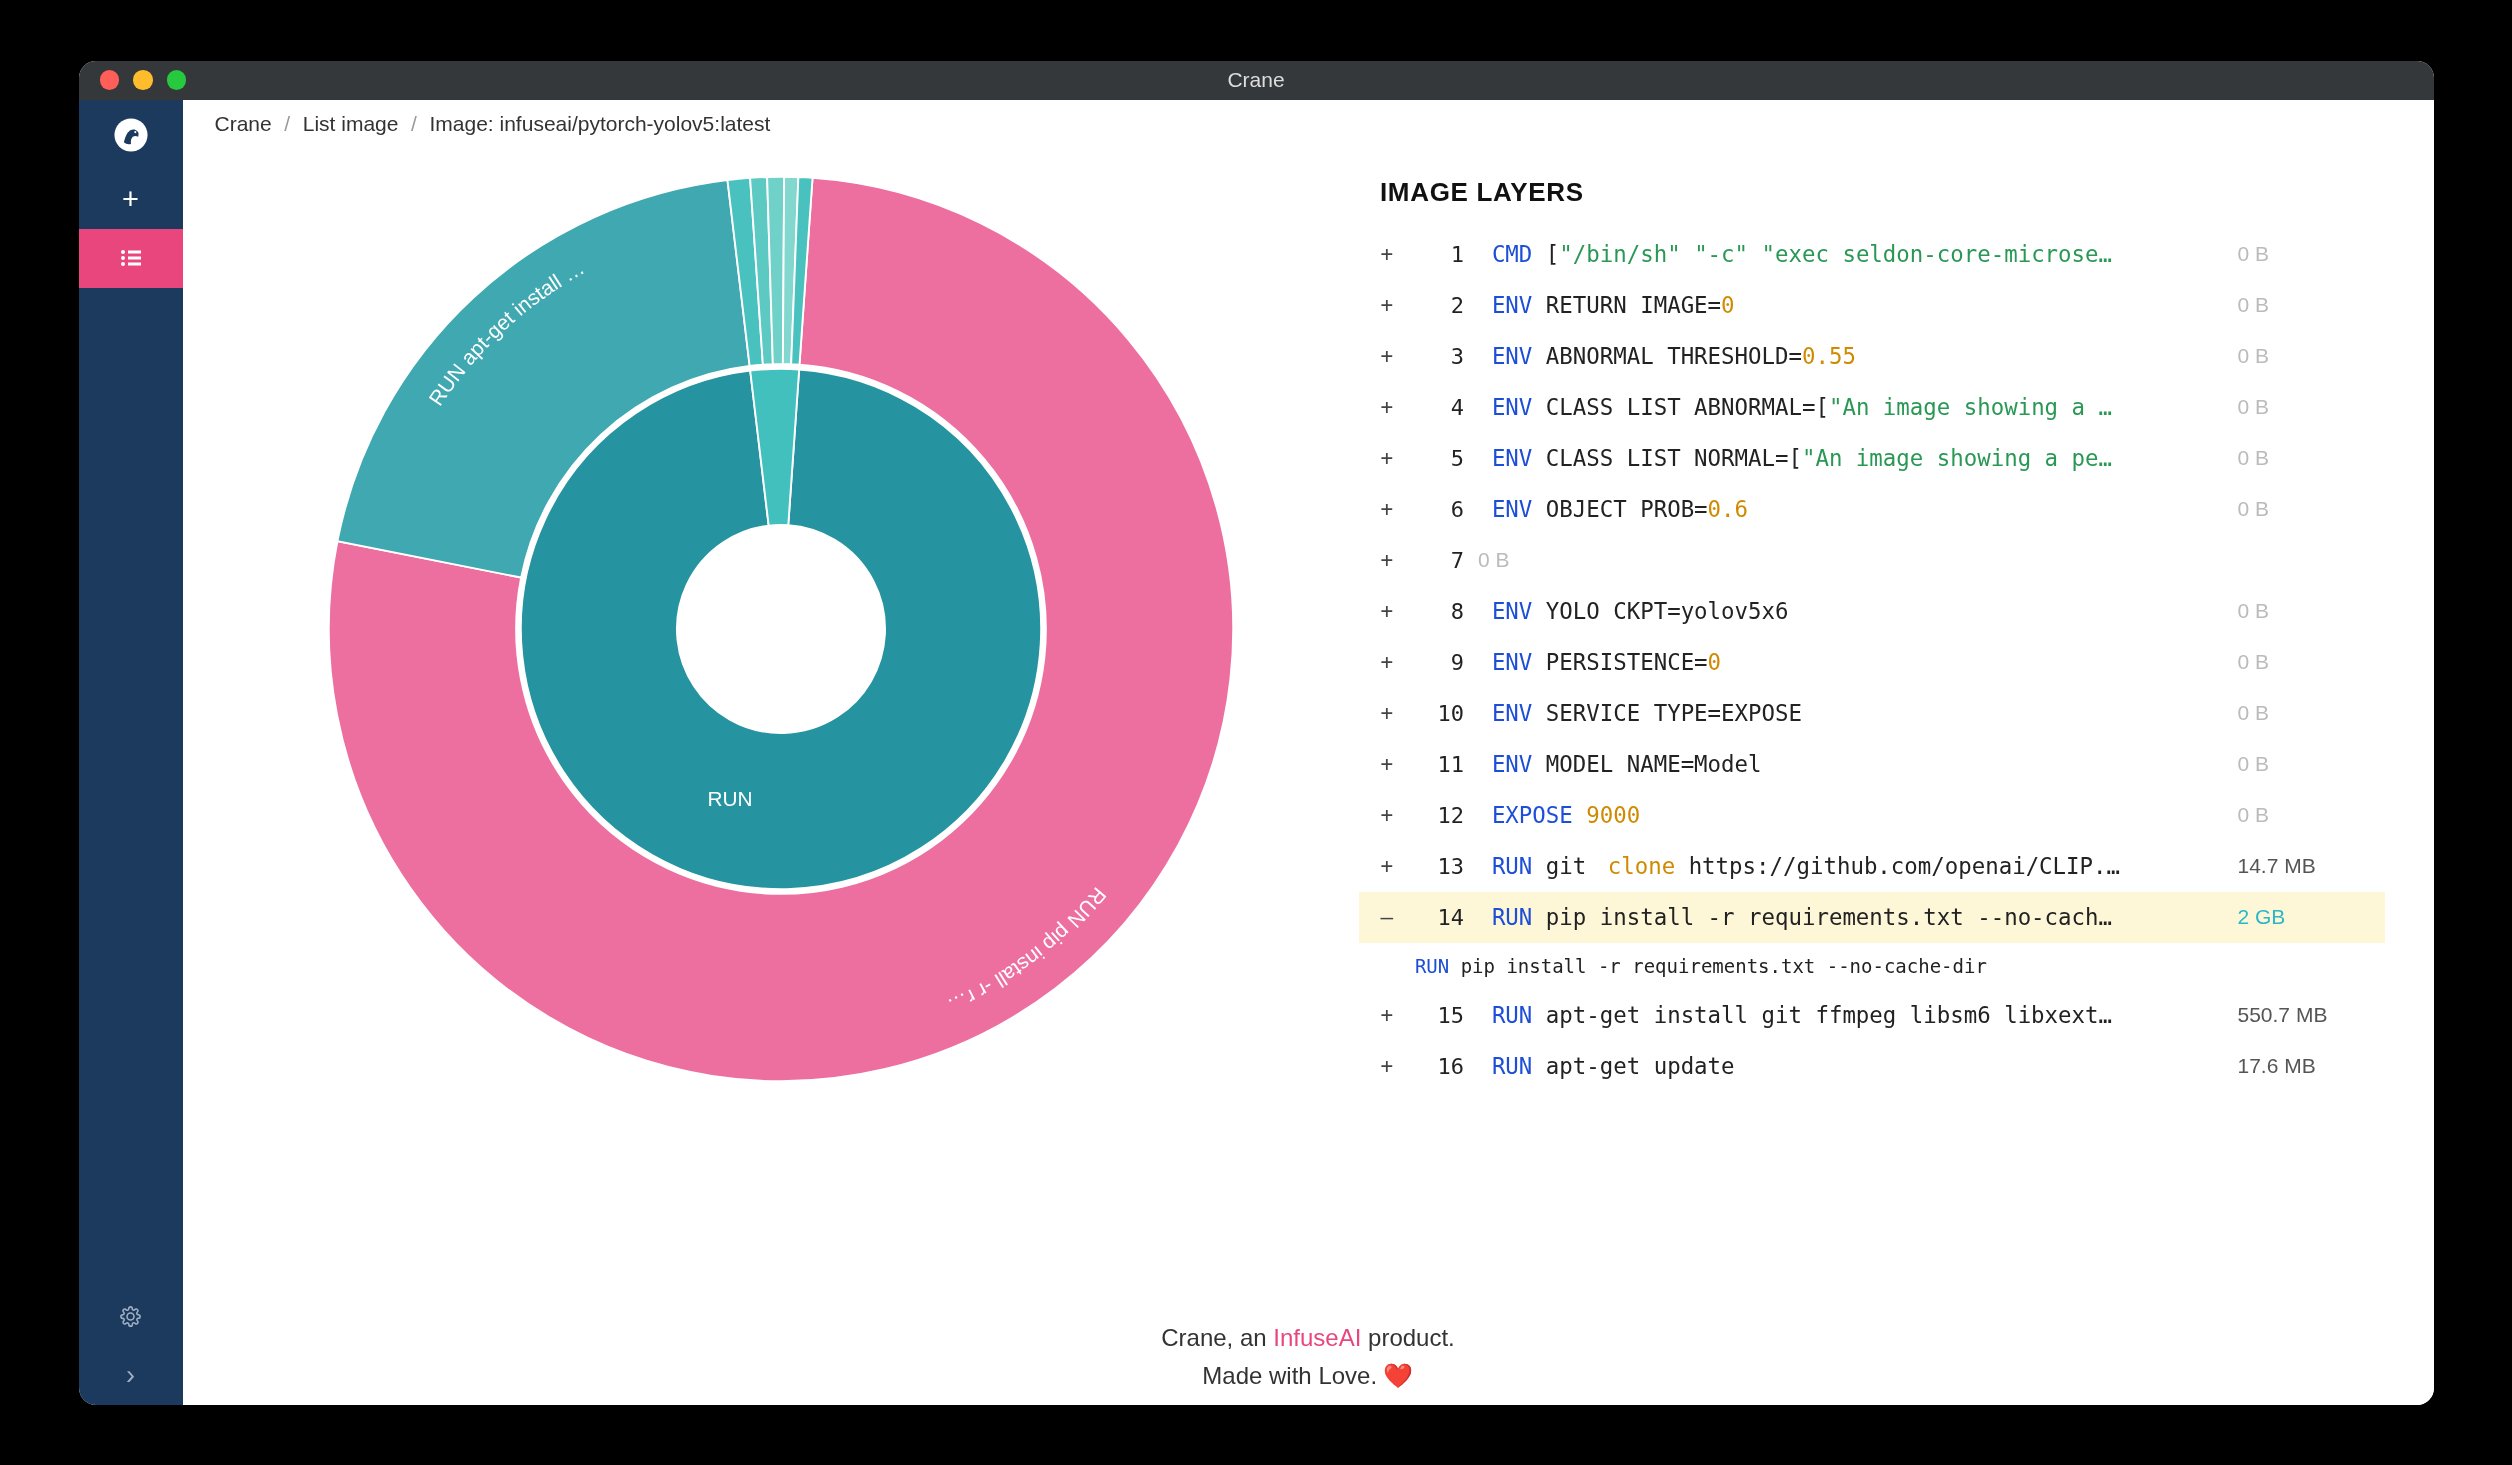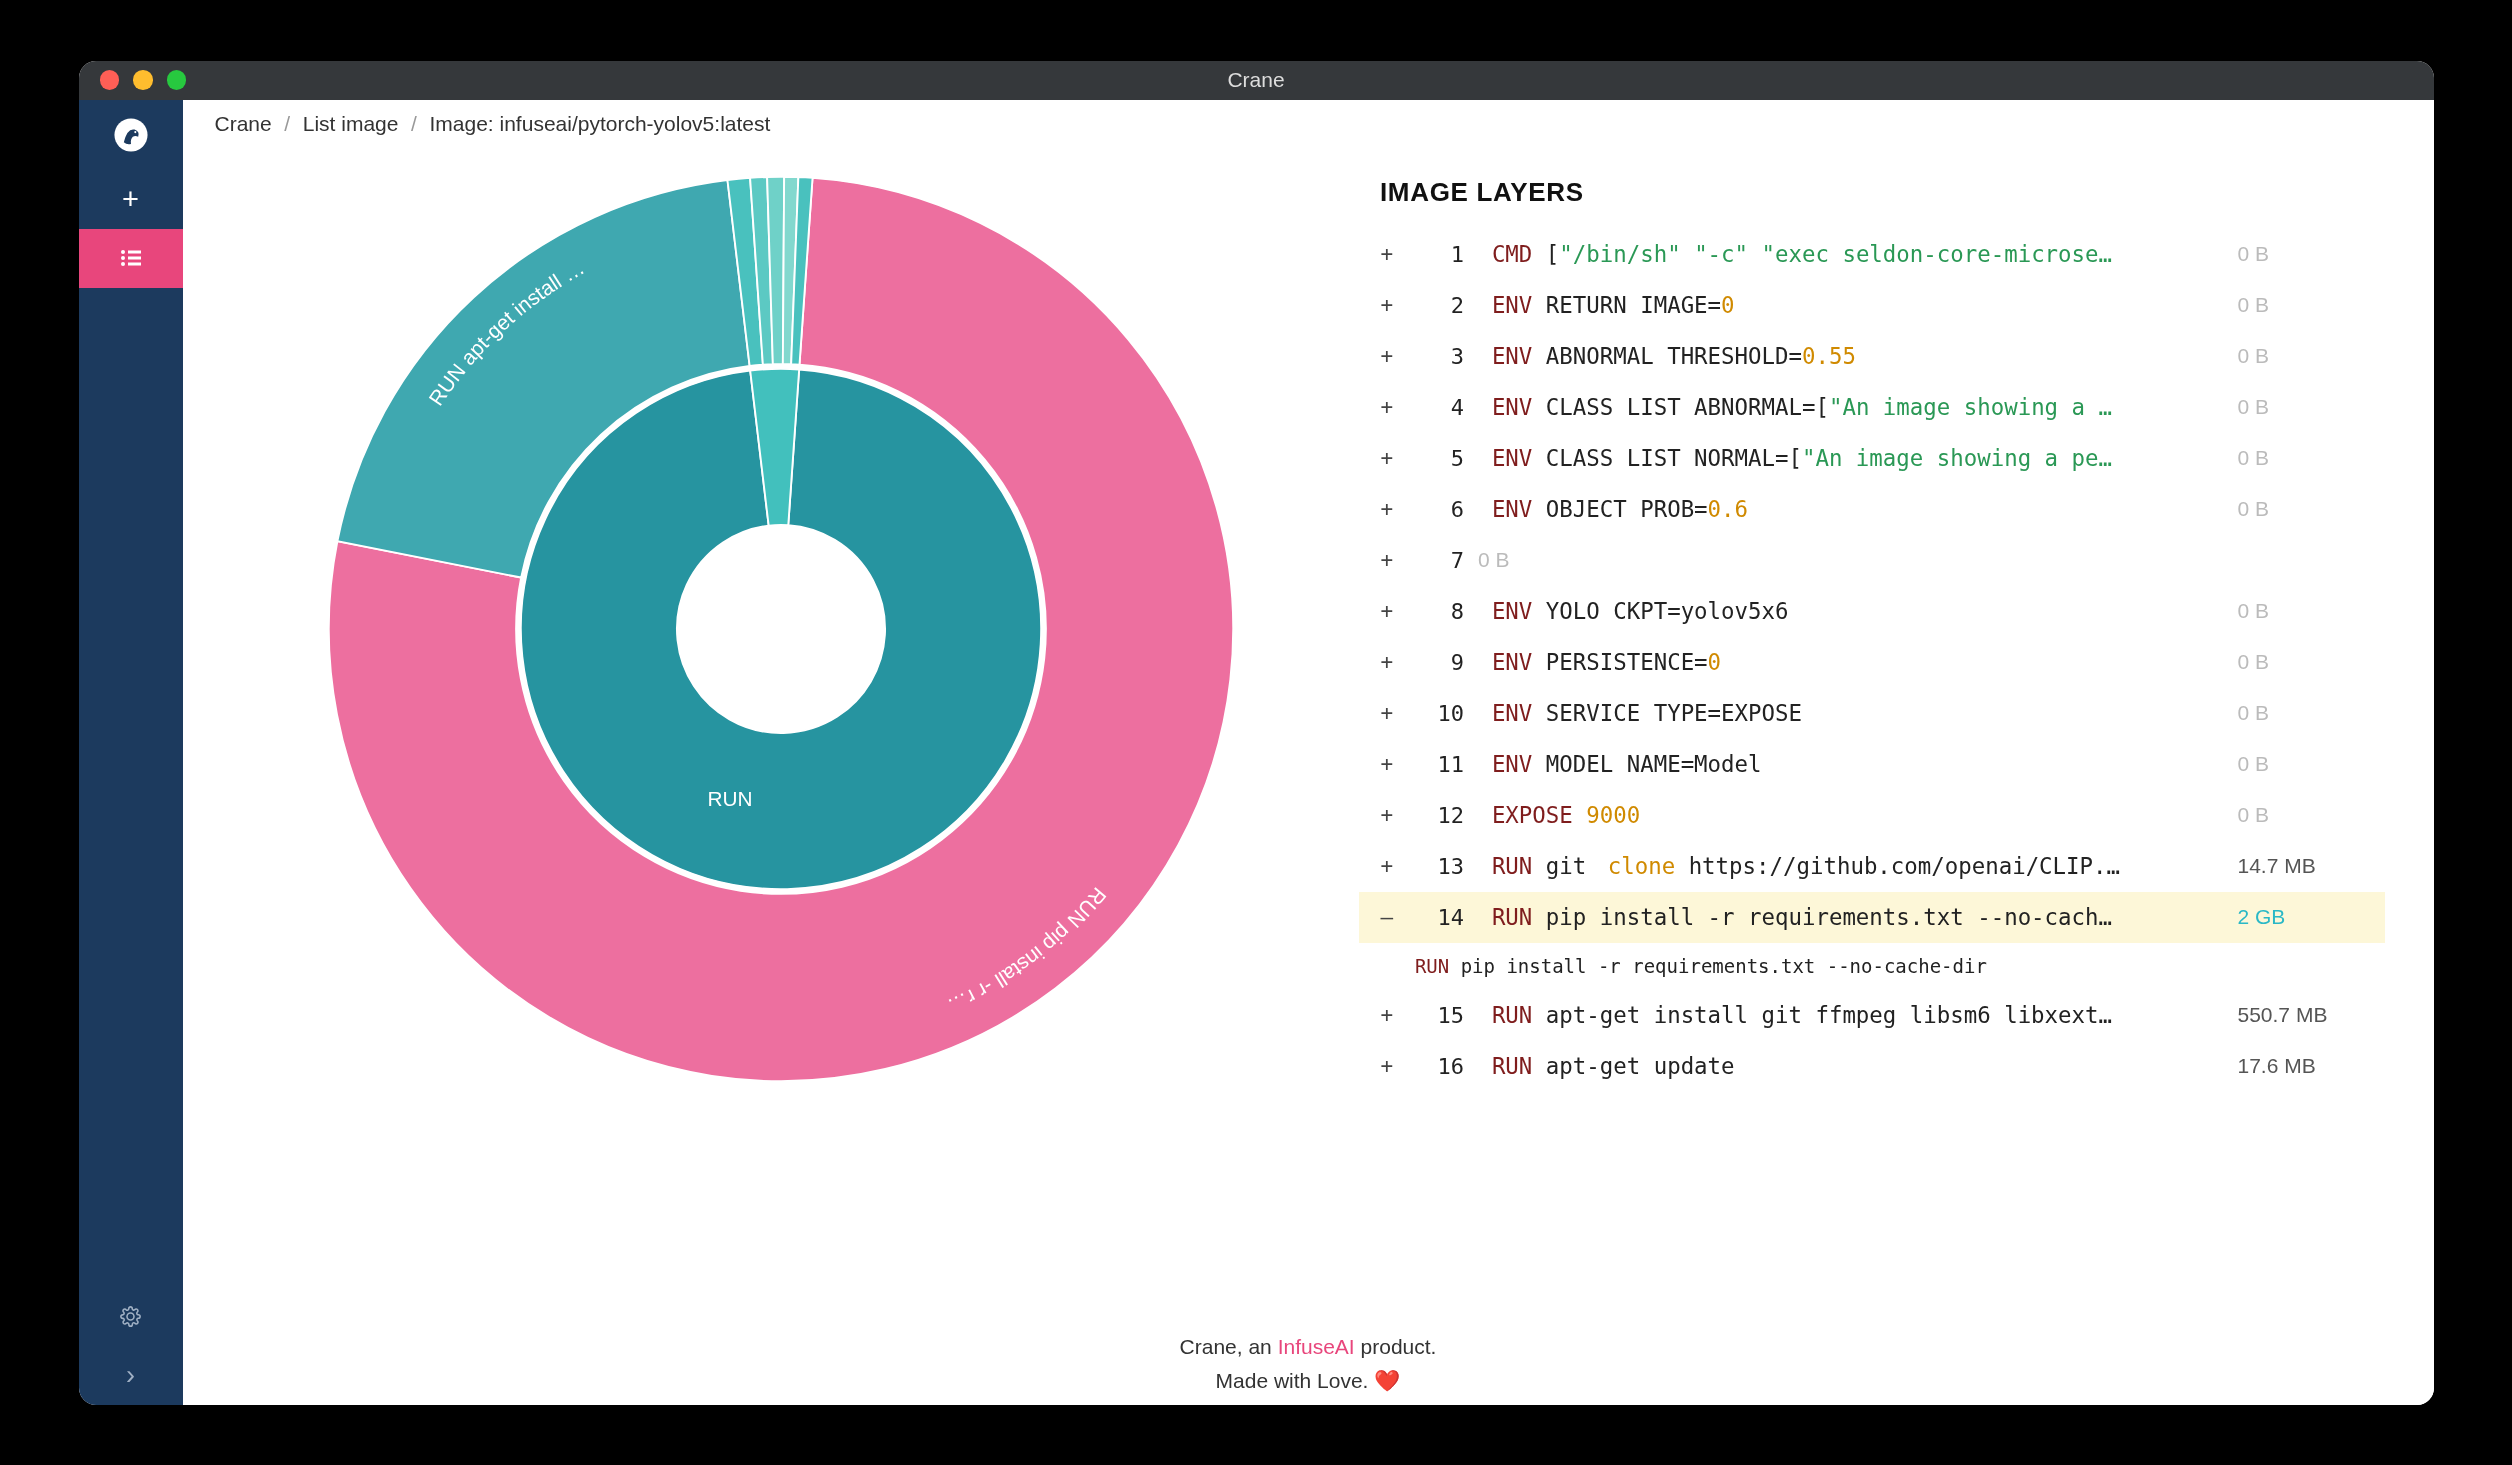--- a/index.html
+++ b/index.html
@@ -37,26 +37,26 @@
 .layer-row { display: flex; align-items: center; min-height: 51px; padding: 0 7px; border-bottom: 0; }
 .layer-row.expanded { background: #fdf7d8; }
 .layer-row .toggle { width: 42px; text-align: center; font-size: 21px; color: #444; cursor: pointer; font-family: ui-monospace, Menlo, monospace; }
 .layer-row .num { width: 63px; text-align: right; padding-right: 7px; font-size: 22px; color: #222; font-family: ui-monospace, Menlo, monospace; }
 .layer-row .cmd { flex: 1; padding: 0 21px; font-family: ui-monospace, Menlo, monospace; font-size: 22.4px; white-space: nowrap; overflow: hidden; text-overflow: ellipsis; }
 .layer-row .size { width: 147px; font-size: 21px; text-align: left; padding-left: 7px; }
 .layer-row .size.zero { color: #bbb; }
 .layer-row .size.normal { color: #555; }
 .layer-row .size.highlighted { color: #2ab8c6; }
 .expanded-detail { padding: 12.6px 21px 12.6px 56px; font-family: ui-monospace, Menlo, monospace; font-size: 19px; color: #333; }
-.tok-kw { color: #7f1d1d; }
+.tok-kw { color: #1d4ed8; }
 .tok-str { color: #2a9855; }
 .tok-num { color: #d08a00; }
 .tok-fn { color: #d08a00; margin-left: 8px; }
 .tok-plain { color: #222; }
-.footer { height: 81px; display: flex; flex-direction: column; align-items: center; justify-content: center; font-size: 21px; color: #333; gap: 10px; }
+.footer { height: 81px; display: flex; flex-direction: column; align-items: center; font-size: 24px; color: #333; gap: 10px; }
 .footer .brand { color: #e8467c; }
 .footer .heart { color: #e74c3c; }
 .donut-label { font-size: 22px; fill: #fff; font-weight: 400; }
 </style>
 </head>
 <body>
 
 <div class="window">
   <div class="titlebar">
     <div class="traffic-lights">

